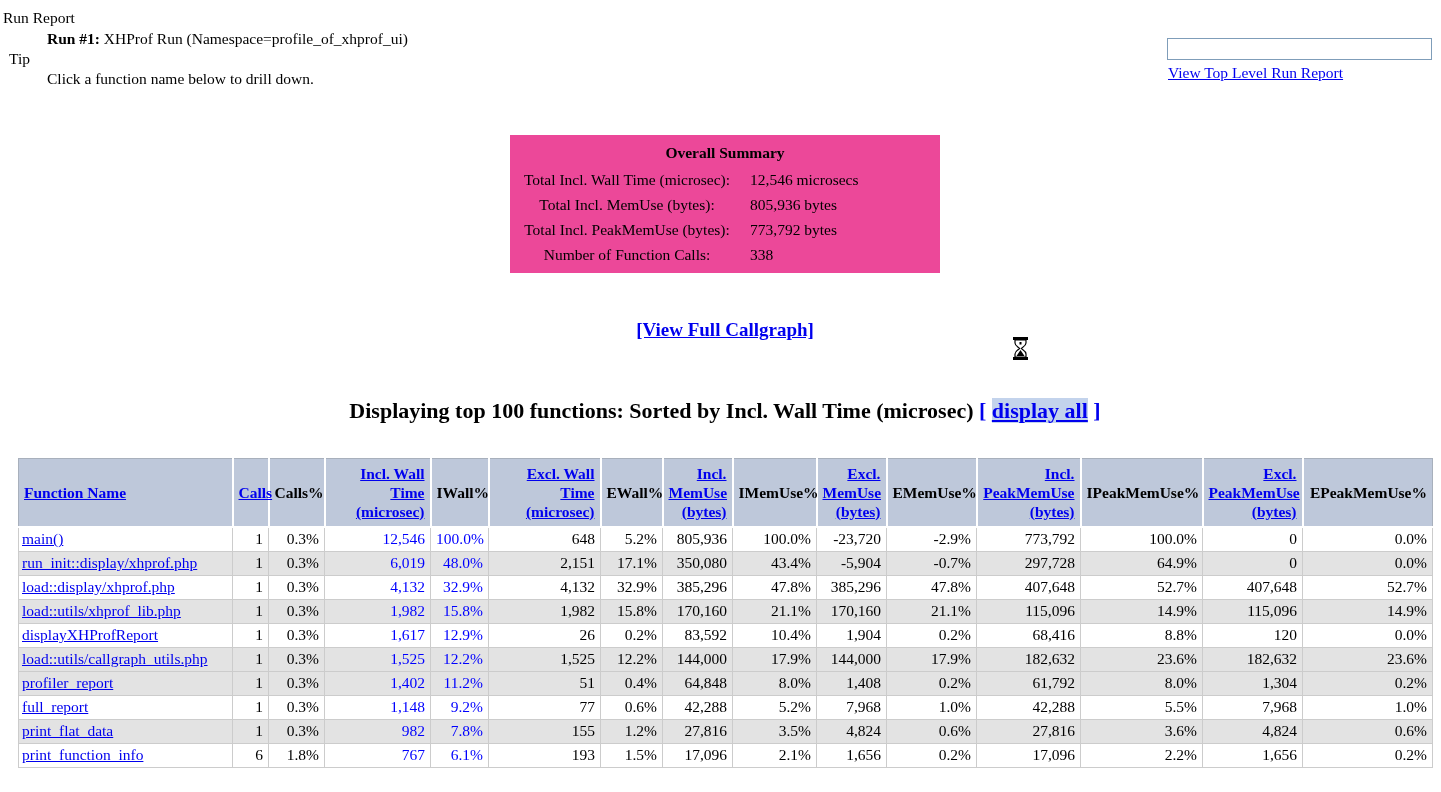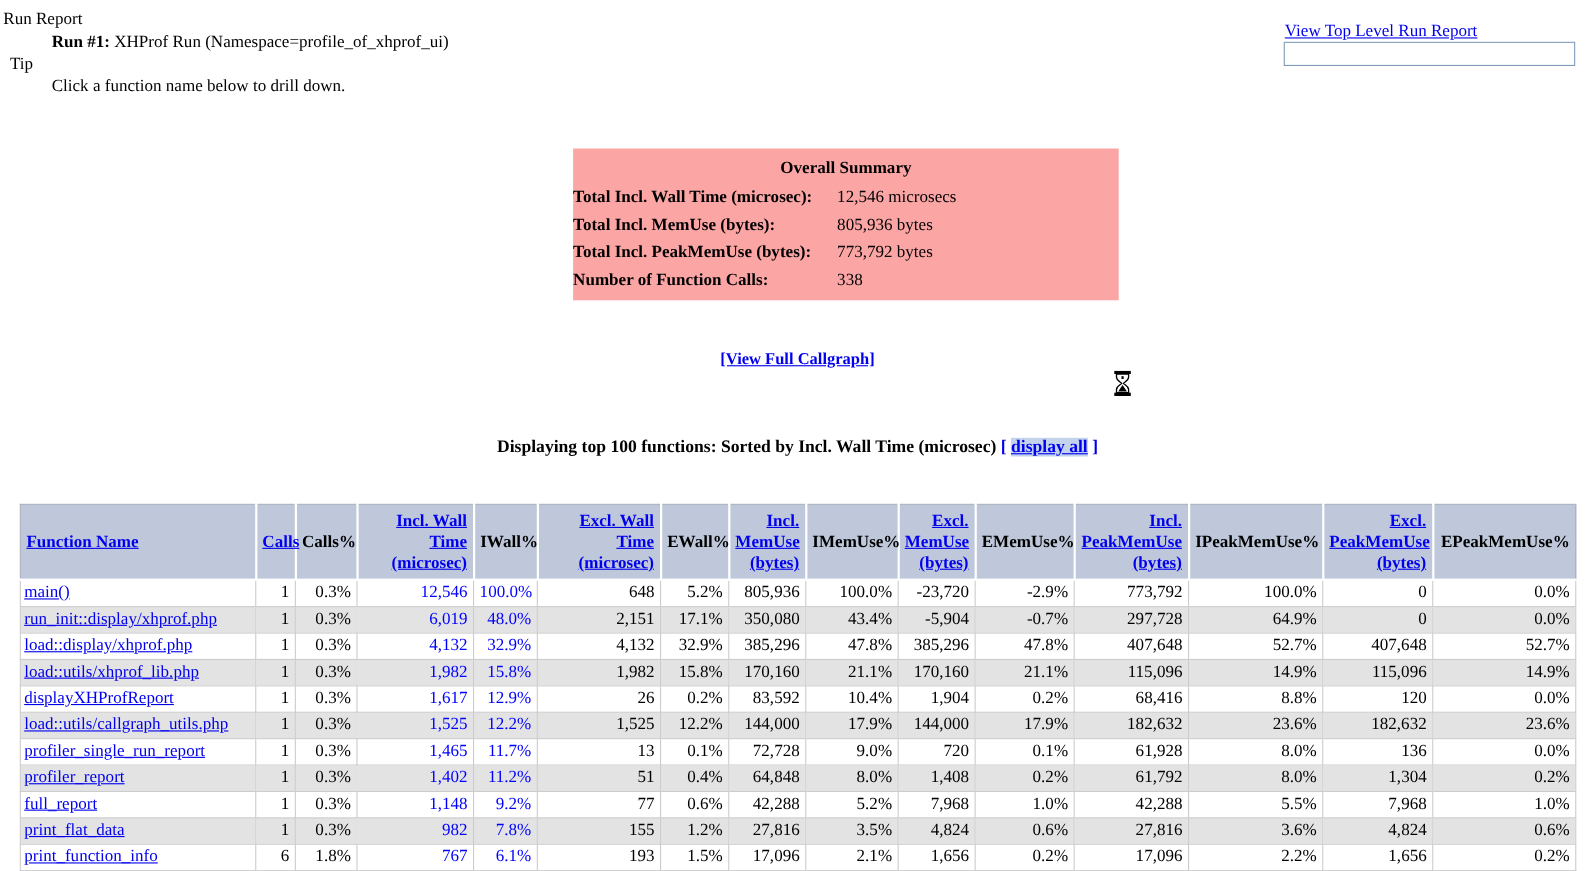--- a/index.html
+++ b/index.html
@@ -3,55 +3,55 @@
 <meta charset="utf-8">
 <style>
   * { box-sizing: border-box; }
   html,body { margin:0; padding:0; }
   body {
     width:1441px; height:792px; position:relative; overflow:hidden;
     background:#ffffff; color:#000;
     font-family:"Liberation Serif", serif; font-size:15.5px;
   }
   .abs { position:absolute; }
-  a { color:#0000ee; text-decoration:underline; cursor:pointer; }
+  a { color:#0000ee; text-decoration:underline; cursor:pointer;margin-top:44px; }
 
   
   #run-report-label { left:3px; top:9px; }
   #run-line { left:47px; top:30px; }
   #run-line b { font-weight:bold; }
   #tip-label { left:9px; top:50px; }
   #tip-text { left:47px; top:70px; }
 
   
   #top-link { left:1168px; top:20px; }
   #search-input {
     left:1167px; top:38px; width:265px; height:22px;
     border:1px solid #7f9db9; background:#fff; font-family:"Liberation Serif", serif;
     font-size:14px; padding:1px 3px;
   }
 
   
   #summary-box {
-    left:521px; top:135px; width:496px; background:#fca5a5; padding:5px 0 6px 0;
+    left:510px; top:135px; width:430px; background:#ec4899; padding:5px 0 6px 0;
   }
   #summary-title { text-align:center; font-weight:bold; height:27px; line-height:25px; }
   .sum-row { display:flex; height:25px; line-height:25px; }
-  .sum-label { width:234px; text-align:left; font-weight:bold; }
+  .sum-label { width:234px; text-align:center; font-weight:normal; }
   .sum-value { padding-left:6px; text-align:center; }
 
   
-  #callgraph-line { left:18px; top:319px; width:1414px; text-align:center; font-size:15px; font-weight:bold; }
+  #callgraph-line { left:18px; top:319px; width:1414px; text-align:center; font-size:19px; font-weight:bold; }
   #callgraph-line a { color:#0000ee; }
 
   
   #hourglass { left:1012px; top:337px; width:17px; height:23px; }
 
   
-  #heading-line { left:18px; top:398px; width:1414px; text-align:center; font-size:16px; font-weight:bold; }
+  #heading-line { left:18px; top:398px; width:1414px; text-align:center; font-size:22px; font-weight:bold; }
   #heading-line a { color:#0000ee; text-decoration:none; }
   #display-all-label { background:#c3d3ec; text-decoration:underline; }
 
   
   #table-wrap { left:18px; top:458px; width:1414px; }
   table#grid {
     border-collapse:collapse; table-layout:fixed; width:1414px;
     font-size:15.5px; border:1px solid #a8b0bc;
   }
   #grid th {
@@ -249,37 +249,20 @@
           <td class="num">12.2%</td>
           <td class="num">144,000</td>
           <td class="num">17.9%</td>
           <td class="num">144,000</td>
           <td class="num">17.9%</td>
           <td class="num">182,632</td>
           <td class="num">23.6%</td>
           <td class="num">182,632</td>
           <td class="num">23.6%</td>
         </tr>
-        <tr>
-          <td class="fname"><a href="#">profiler_single_run_report</a></td>
-          <td class="num">1</td>
-          <td class="num">0.3%</td>
-          <td class="num sorted">1,465</td>
-          <td class="num sorted">11.7%</td>
-          <td class="num">13</td>
-          <td class="num">0.1%</td>
-          <td class="num">72,728</td>
-          <td class="num">9.0%</td>
-          <td class="num">720</td>
-          <td class="num">0.1%</td>
-          <td class="num">61,928</td>
-          <td class="num">8.0%</td>
-          <td class="num">136</td>
-          <td class="num">0.0%</td>
-        </tr>
         <tr class="alt">
           <td class="fname"><a href="#">profiler_report</a></td>
           <td class="num">1</td>
           <td class="num">0.3%</td>
           <td class="num sorted">1,402</td>
           <td class="num sorted">11.2%</td>
           <td class="num">51</td>
           <td class="num">0.4%</td>
           <td class="num">64,848</td>
           <td class="num">8.0%</td>

